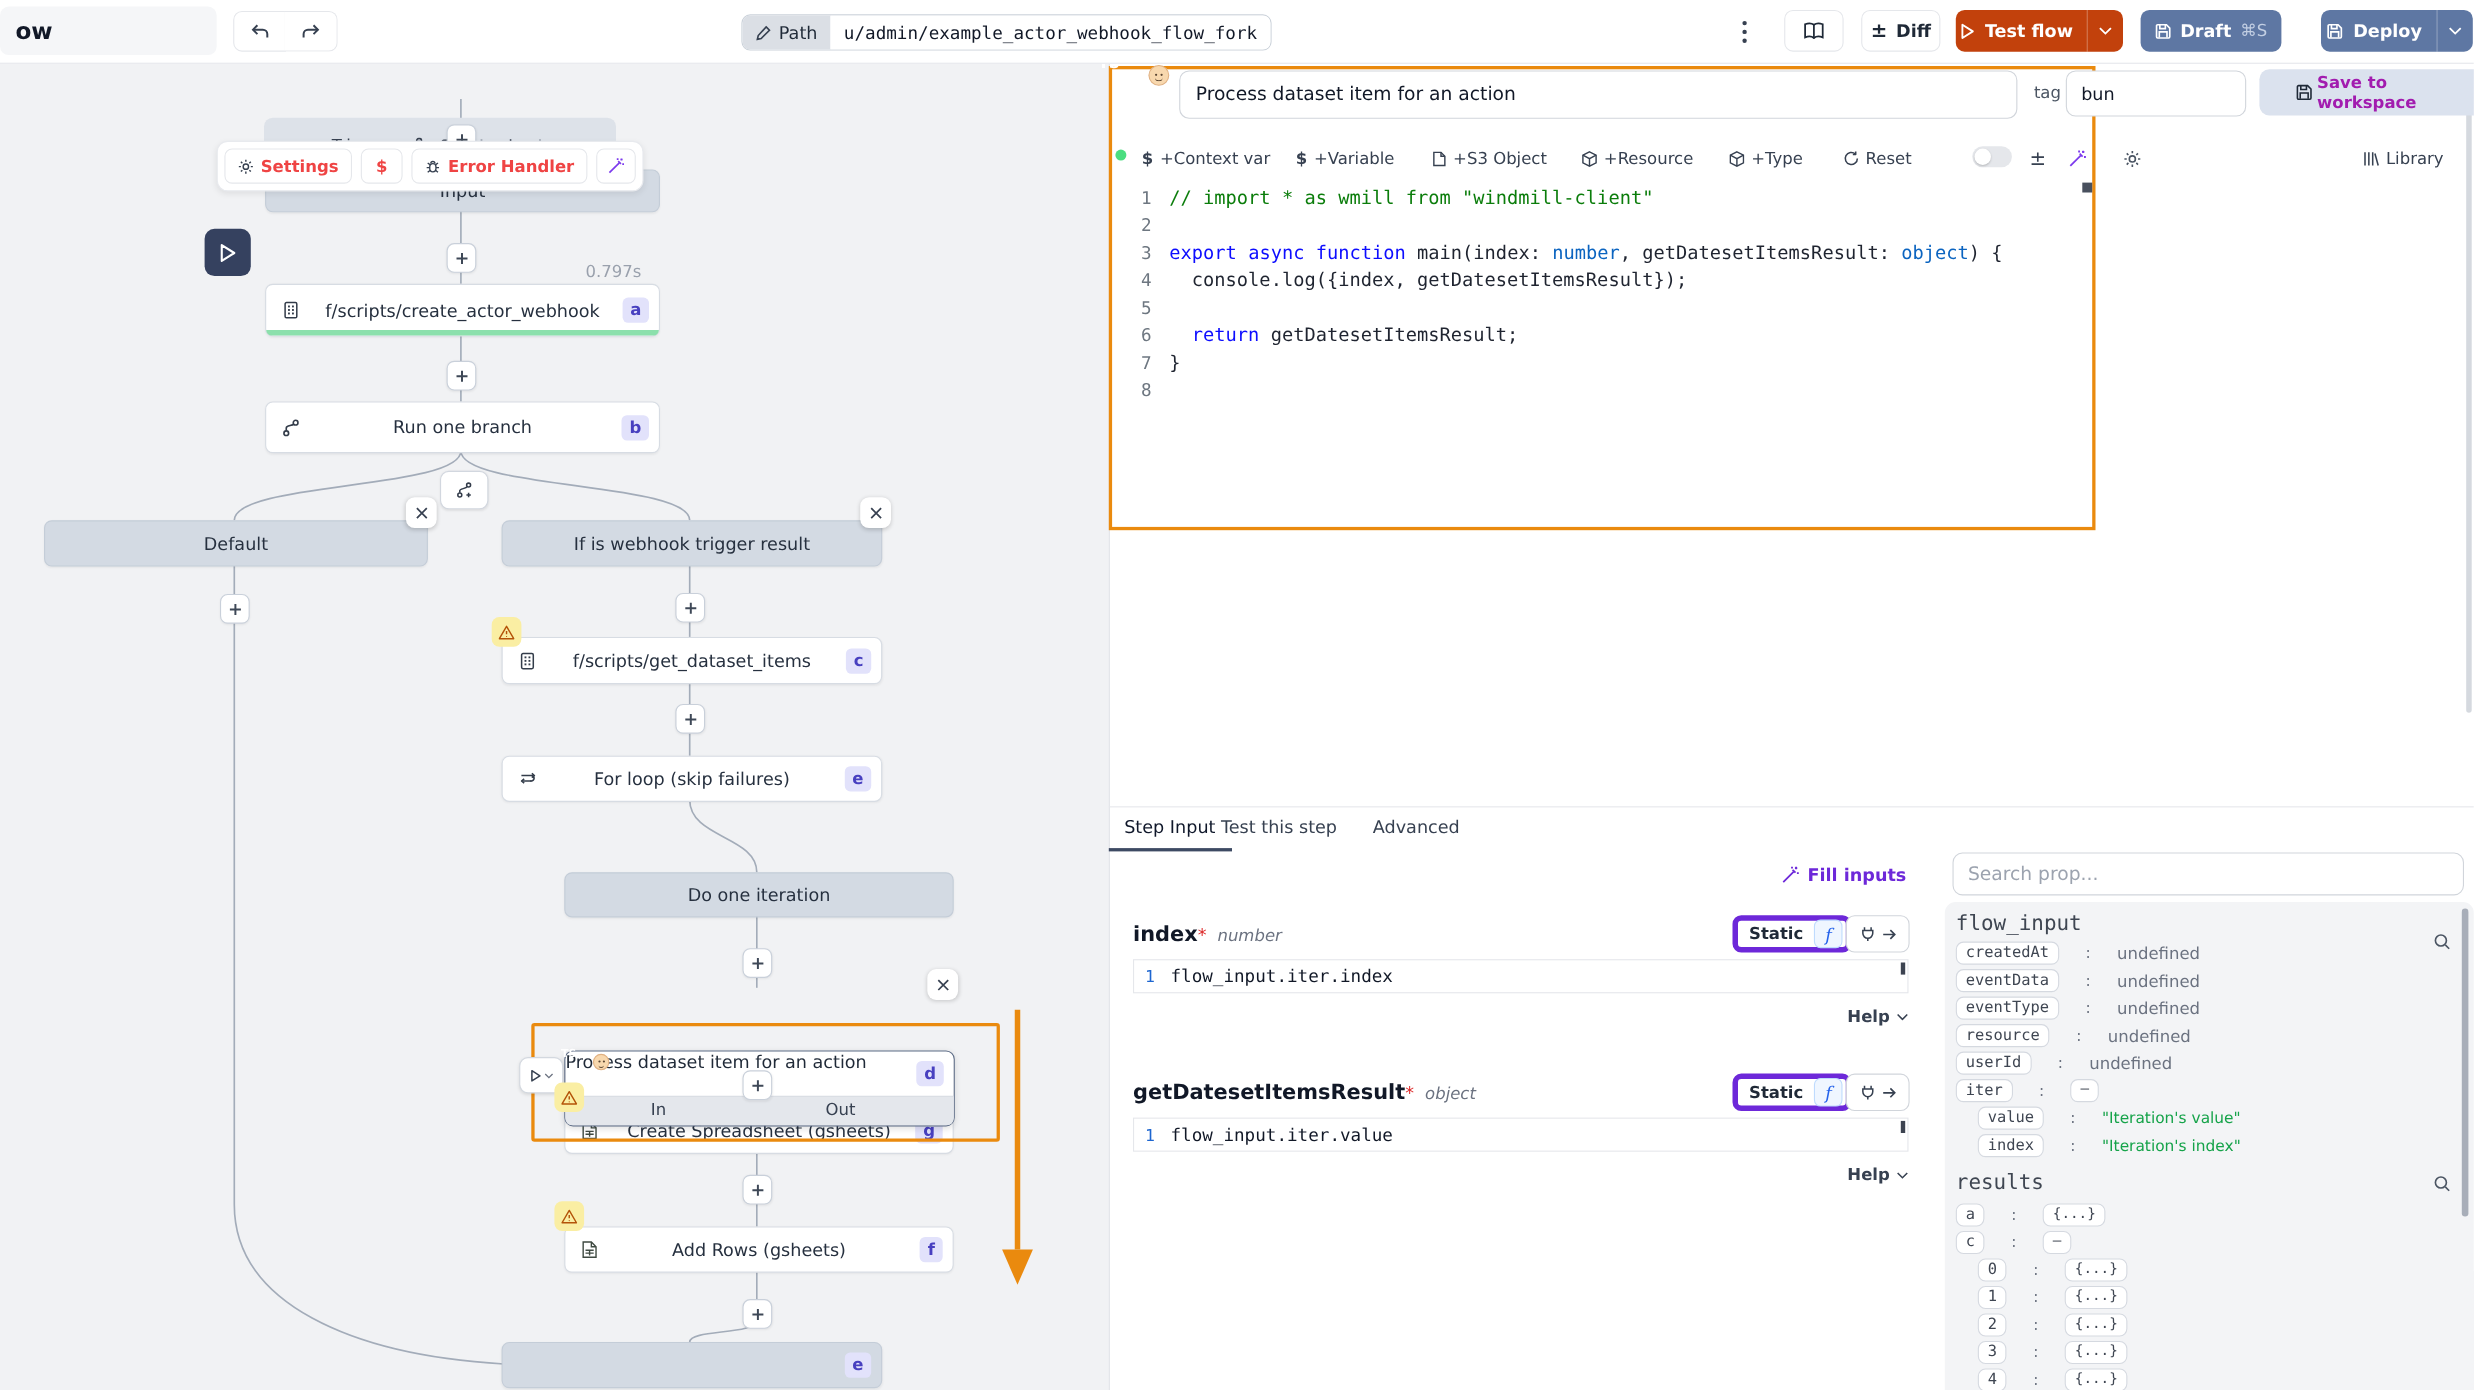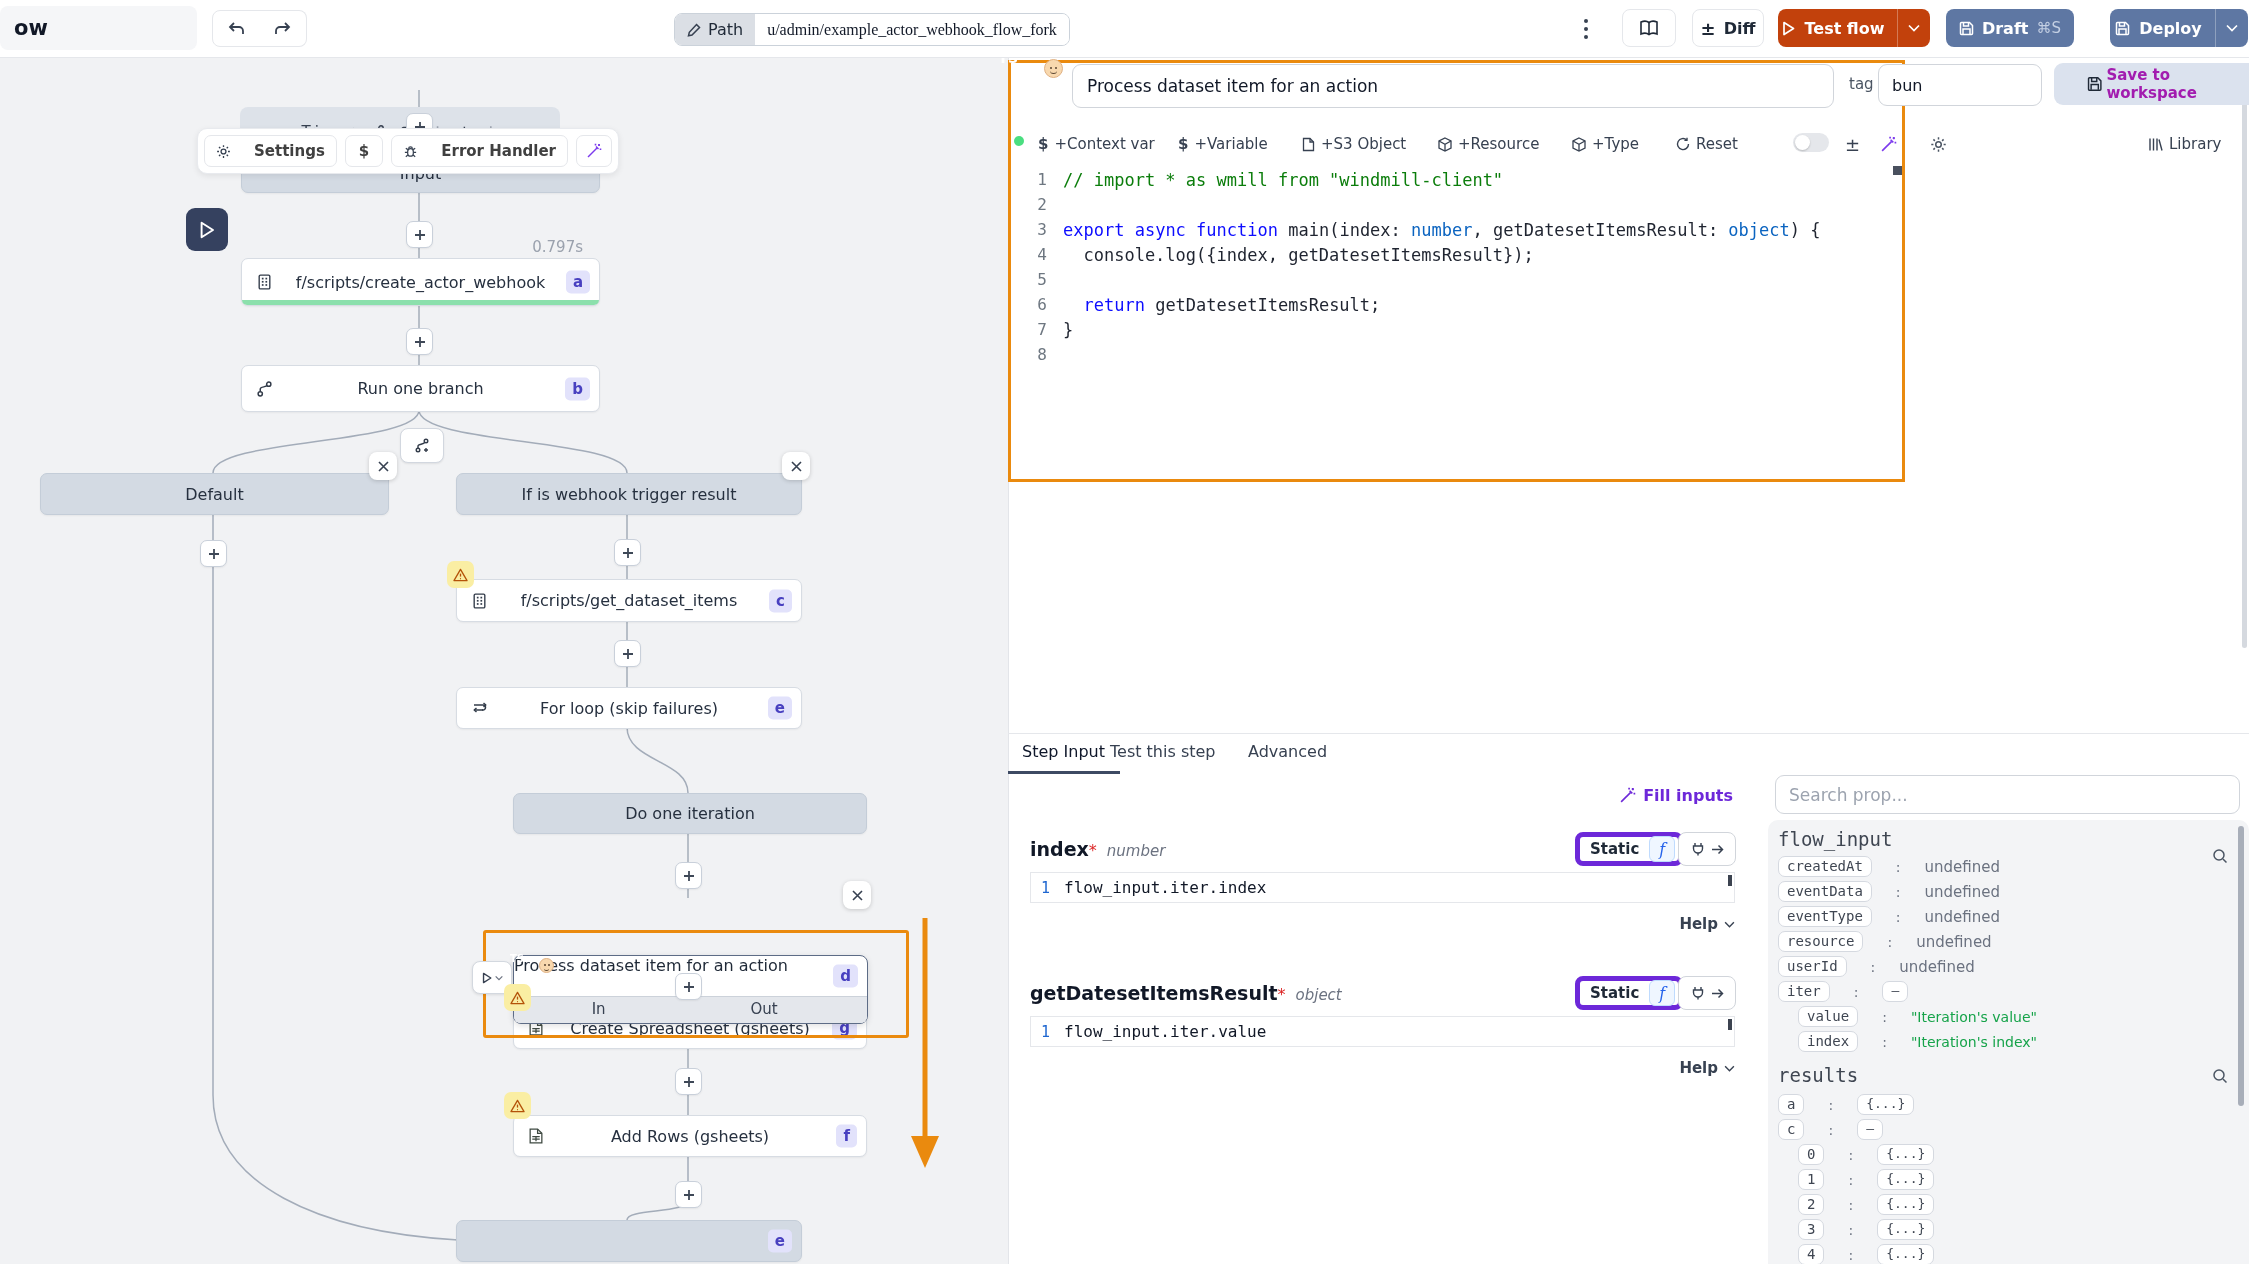--- a/index.html
+++ b/index.html
@@ -11,21 +11,21 @@
 
   
   .topbar{position:absolute;left:0;top:0;width:2249px;height:57px;background:#fff;border-bottom:1px solid #e5e7eb;z-index:40;}
   .name-field{position:absolute;left:0;top:6px;width:197px;height:44px;background:#f5f6f8;border-radius:8px;
     display:flex;align-items:center;padding-left:14px;box-sizing:border-box;font-size:21px;font-weight:600;color:#111827;}
   .iconbtn{display:flex;align-items:center;justify-content:center;background:#fff;border:1px solid #e5e7eb;box-sizing:border-box;color:#374151;}
   .undo{left:212px;top:10px;width:48px;height:37px;border-radius:8px 0 0 8px;position:absolute;}
   .redo{left:259px;top:10px;width:48px;height:37px;border-radius:0 8px 8px 0;border-left:none;position:absolute;}
   .path-pill{position:absolute;left:674px;top:13px;height:31px;display:flex;align-items:stretch;border:1px solid #cbd2da;border-radius:8px;overflow:hidden;}
   .path-label{background:#dbdfe5;display:flex;align-items:center;gap:7px;padding:0 12px;font-size:16px;color:#1f2937;}
-  .path-value{background:#fff;display:flex;align-items:center;padding:0 12px;font-size:16px;color:#111827;font-family:Liberation Serif, serif;}
+  .path-value{background:#fff;display:flex;align-items:center;padding:0 12px;font-size:16px;color:#111827;}
   .kebab{position:absolute;left:1576px;top:14px;width:20px;height:30px;display:flex;flex-direction:column;align-items:center;justify-content:center;gap:4px;}
   .kebab i{width:4px;height:4px;border-radius:50%;background:#374151;}
   .btn{display:flex;align-items:center;justify-content:center;gap:8px;font-size:16px;font-weight:600;border-radius:8px;box-sizing:border-box;}
   .btn-light{background:#fff;border:1px solid #e5e7eb;color:#1f2937;}
   .btn-navy{background:#c2410c;color:#fff;}
   .btn-blue{background:#5e77a3;color:#fff;}
   .split-chev{display:flex;align-items:center;justify-content:center;width:32px;align-self:stretch;border-left:1px solid rgba(255,255,255,.3);}
   .kbd{font-weight:400;color:#c3cfe3;font-size:15px;}
 
   
@@ -36,21 +36,21 @@
   .vnode .nlabel{left:14px;right:14px;}
   .nicon{position:absolute;left:14px;top:50%;transform:translateY(-50%);color:#333c4a;display:flex;}
   .badge{position:absolute;right:9px;top:50%;transform:translateY(-50%);background:#e2e2fb;color:#4840c0;font-weight:700;font-size:15px;line-height:1;padding:4px 7px;border-radius:5px;}
   .plus{position:absolute;width:25px;height:25px;margin-left:-13px;margin-top:-13px;background:#fff;border:1px solid #c9d0da;border-radius:7px;
     display:flex;align-items:center;justify-content:center;color:#3e4857;box-shadow:0 1px 2px rgba(0,0,0,.06);z-index:20;}
   .xbtn{position:absolute;width:28px;height:28px;background:#fff;border-radius:8px;box-shadow:0 1px 4px rgba(0,0,0,.18);
     display:flex;align-items:center;justify-content:center;color:#374151;z-index:25;}
   .warn{position:absolute;width:27px;height:27px;background:#faeea3;border-radius:7px;display:flex;align-items:center;justify-content:center;z-index:15;}
   .toolbar-float{position:absolute;left:197px;top:71px;height:44px;background:#fff;border:1px solid #e8eaee;border-radius:10px;
     box-shadow:0 2px 6px rgba(0,0,0,.08);display:flex;align-items:center;gap:8px;padding:0 6px;z-index:30;}
-  .tbtn{display:flex;align-items:center;gap:23px;height:32px;padding:0 11px;border:1px solid #e5e7eb;border-radius:7px;font-size:15px;font-weight:600;color:#404040;background:#fff;box-sizing:border-box;}
+  .tbtn{display:flex;align-items:center;gap:6px;height:32px;padding:0 11px;border:1px solid #e5e7eb;border-radius:7px;font-size:15px;font-weight:600;color:#ef4444;background:#fff;box-sizing:border-box;}
   .triggers-bar{position:absolute;left:240px;top:50px;width:320px;height:40px;background:#dde2e9;border-radius:8px;z-index:5;
     display:flex;align-items:flex-start;justify-content:center;gap:12px;padding-top:16px;box-sizing:border-box;font-size:15px;color:#374151;}
   .playbig{position:absolute;left:186px;top:151px;width:42px;height:43px;background:#35415f;border-radius:9px;display:flex;align-items:center;justify-content:center;z-index:10;}
   .duration{position:absolute;left:466px;top:238px;width:117px;text-align:right;font-size:15px;color:#9aa1ad;}
   .sel-frame{position:absolute;left:483px;top:873px;width:426px;height:108px;border:3px solid #ea8a0e;border-radius:3px;box-sizing:border-box;z-index:12;}
   .sel-node{position:absolute;left:513px;top:898px;width:355px;height:69px;background:#fff;border:1.5px solid #5d6c86;border-radius:8px;
     box-shadow:0 2px 6px rgba(0,0,0,.12);box-sizing:border-box;z-index:14;}
   .sel-top{position:absolute;left:0;right:0;top:0;height:40px;}
   .sel-foot{position:absolute;left:0;right:0;bottom:0;height:26px;background:#e4e7ec;border-top:1px solid #ccd2da;border-radius:0 0 6px 6px;font-size:15px;color:#374151;}
   .playpill{position:absolute;left:472px;top:904px;width:38px;height:31px;background:#fff;border:1px solid #d3d8df;border-radius:8px;

